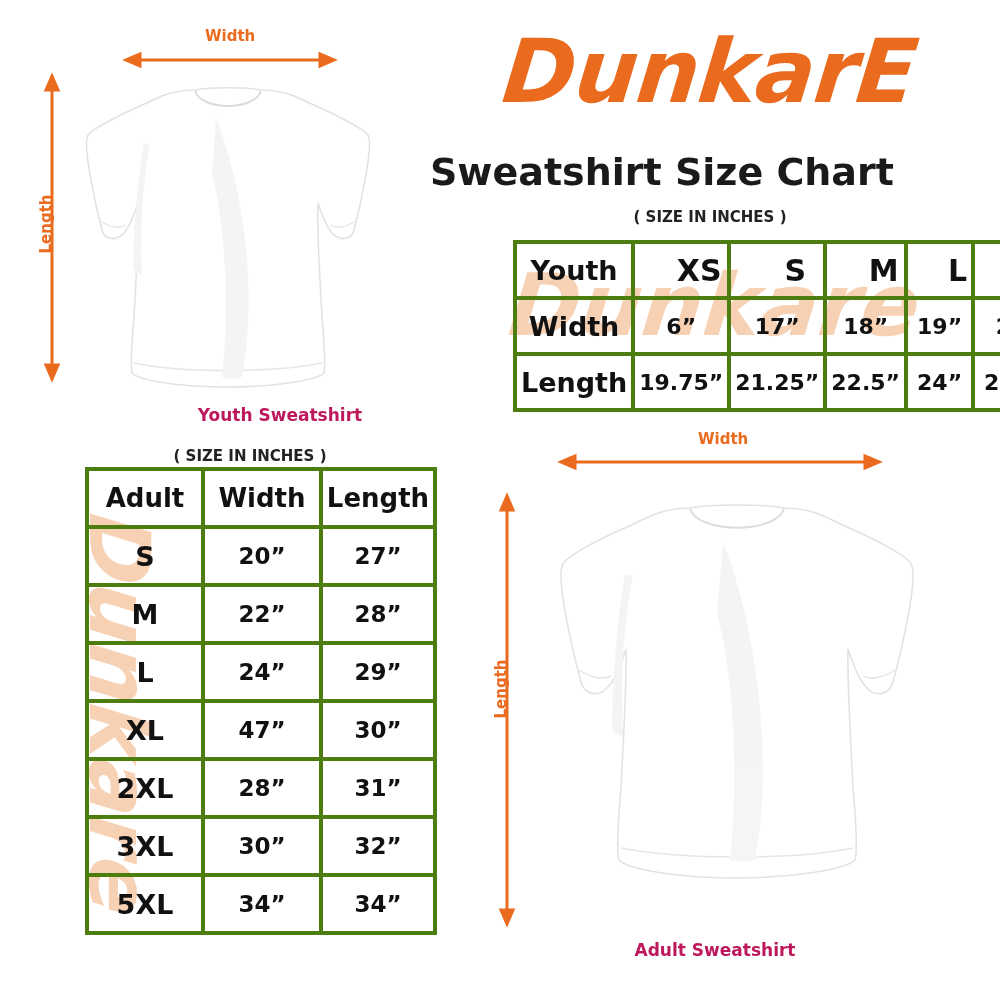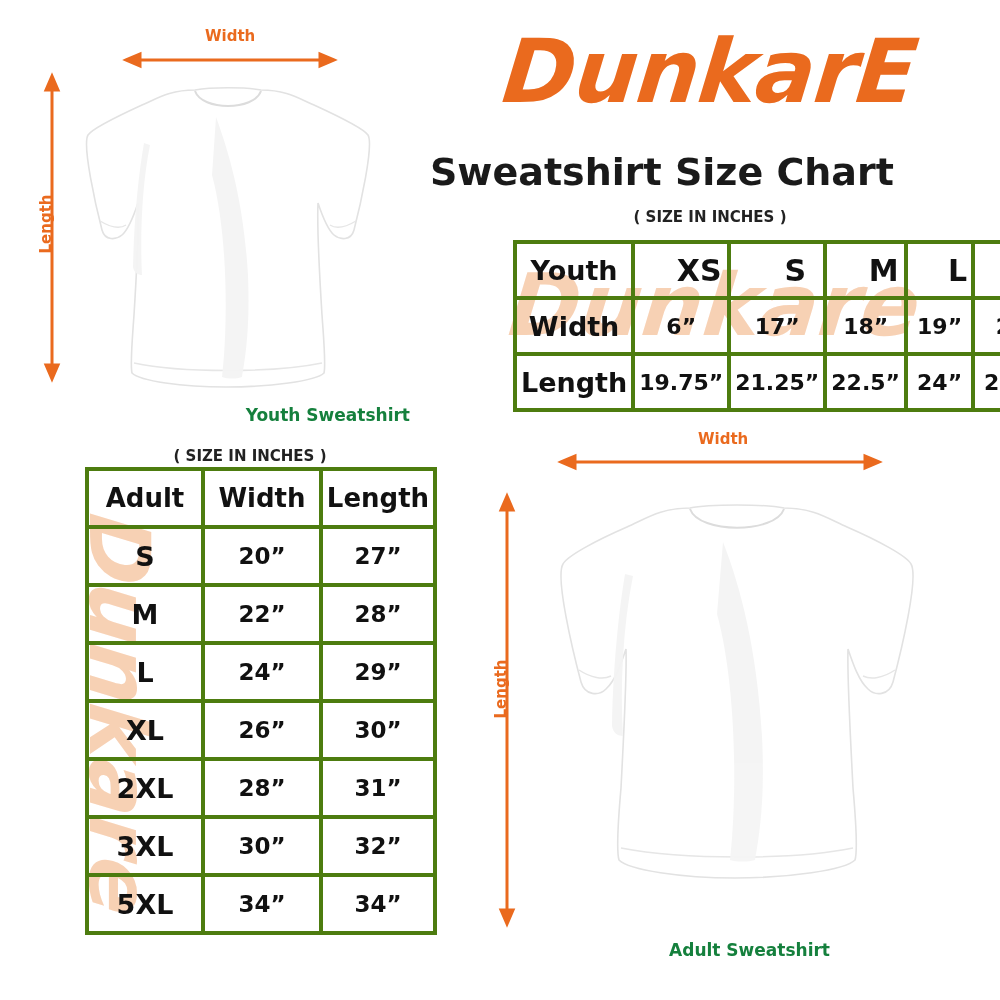--- a/index.html
+++ b/index.html
@@ -135,22 +135,22 @@
   #adult-table td.c3 { width: 108px; }
   #adult-table tr.head td { font-size: 26px; margin-top: 32px; }
   #adult-table td.val { font-size: 23px; }
 
   
   .shirt-caption {
     position: absolute;
     font-family: "DejaVu Sans", sans-serif;
     font-weight: bold;
     font-size: 17px;
-    color: #15803d;
-    text-align: right;
+    color: #be185d;
+    text-align: center;
   }
   .arrow-label {
     position: absolute;
     font-family: "DejaVu Sans", sans-serif;
     font-weight: bold;
     font-size: 15px;
     color: #EA6A1E;
   }
   .vert-label {
     transform: rotate(-90deg);
@@ -260,21 +260,21 @@
       <td class="c2 val">22”</td>
       <td class="c3 val">28”</td>
     </tr>
     <tr>
       <td class="c1">L</td>
       <td class="c2 val">24”</td>
       <td class="c3 val">29”</td>
     </tr>
     <tr>
       <td class="c1">XL</td>
-      <td class="c2 val">26”</td>
+      <td class="c2 val">47”</td>
       <td class="c3 val">30”</td>
     </tr>
     <tr>
       <td class="c1">2XL</td>
       <td class="c2 val">28”</td>
       <td class="c3 val">31”</td>
     </tr>
     <tr>
       <td class="c1">3XL</td>
       <td class="c2 val">30”</td>

